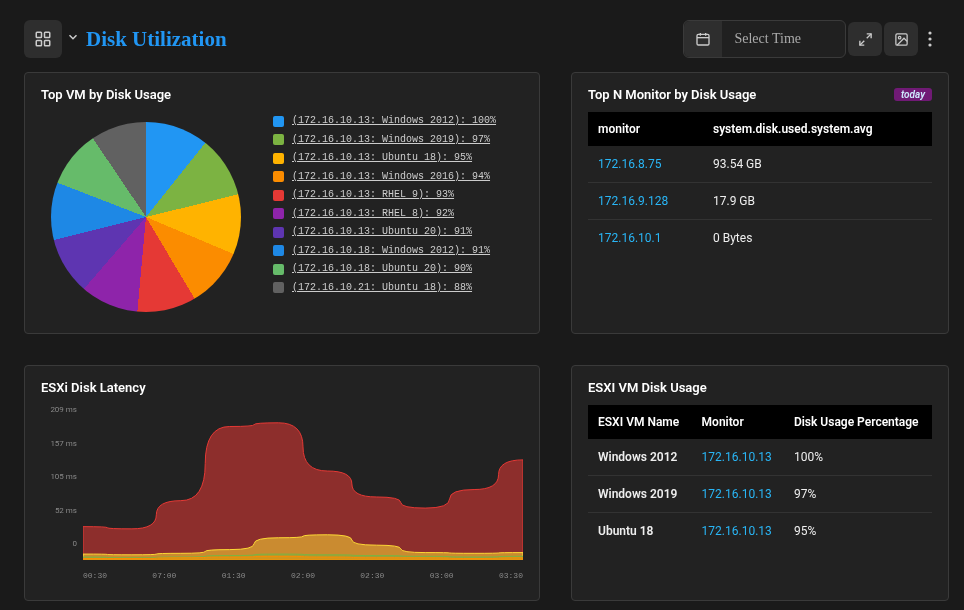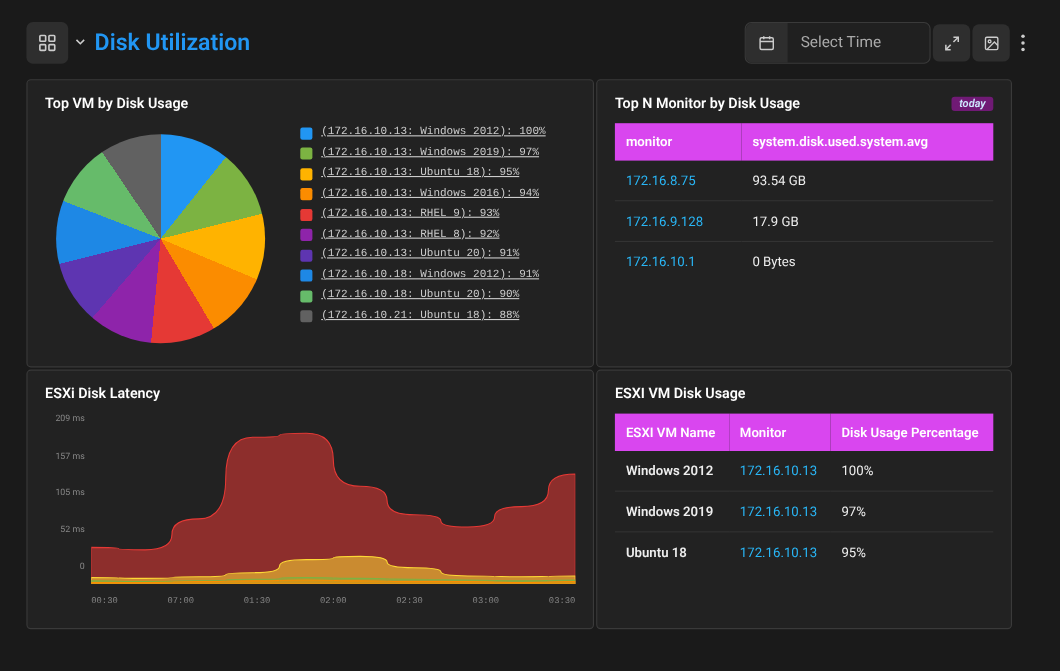--- a/index.html
+++ b/index.html
@@ -12,20 +12,21 @@
     overflow: hidden;
   }
   .page {
     padding: 10px 24px 24px 24px;
   }
   .header {
     display: flex;
     align-items: center;
     gap: 2px;
     padding: 10px 0 14px 0;
+    font-family: Liberation Serif, serif;
   }
   .icon-btn {
     background: #2e2e2e;
     border: none;
     border-radius: 6px;
     width: 38px;
     height: 38px;
     display: flex;
     align-items: center;
     justify-content: center;
@@ -66,21 +67,21 @@
     color: #ccc;
     width: 20px;
     height: 38px;
     cursor: pointer;
     display:flex; align-items:center; justify-content:center;
   }
   .grid {
     display: grid;
     grid-template-columns: 516px 378px;
     grid-template-rows: 262px 236px;
-    gap: 2px;
+    gap: 31px;
   }
   .panel {
     background: #222;
     border: 1px solid #3a3a3a;
     border-radius: 4px;
     padding: 14px 16px;
     overflow: hidden;
   }
   .panel-title {
     font-size: 13px;
@@ -106,21 +107,21 @@
   .pie {
     width: 190px; height: 190px; border-radius: 50%;
   }
   .legend { font-family: "Courier New", monospace; font-size: 10px; line-height: 1.85; color: #ccc; text-decoration: underline; }
   .legend-row { display:flex; align-items:center; gap:8px; white-space: nowrap; }
   .sw { width: 11px; height: 11px; border-radius: 2px; flex-shrink:0; }
 
   
   .tbl { width: 100%; border-collapse: collapse; font-size: 12px; }
   .tbl thead th {
-    background: #d946ef;
+    background: #000000;
     color: #fff;
     text-align: left;
     font-weight: 600;
     padding: 10px 10px;
   }
   .tbl td {
     padding: 11px 10px;
     border-bottom: 1px solid #333;
     color: #eee;
   }

